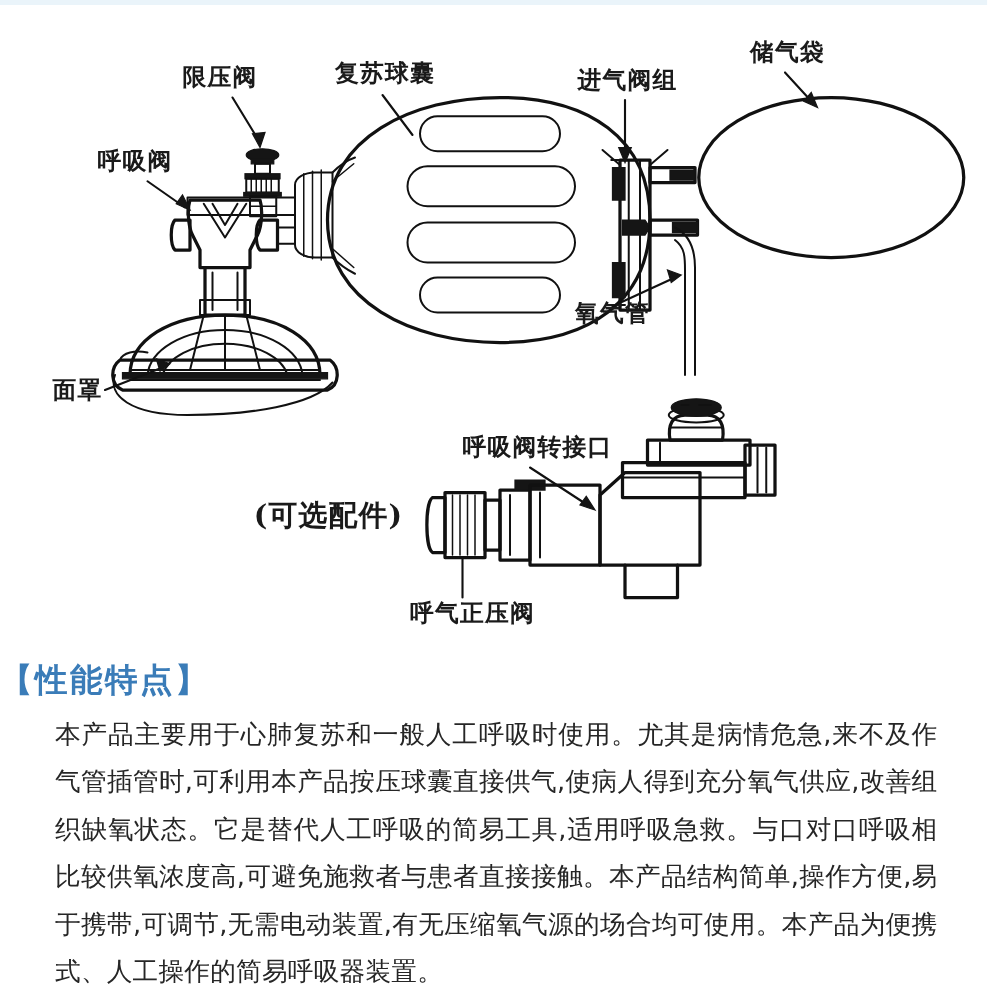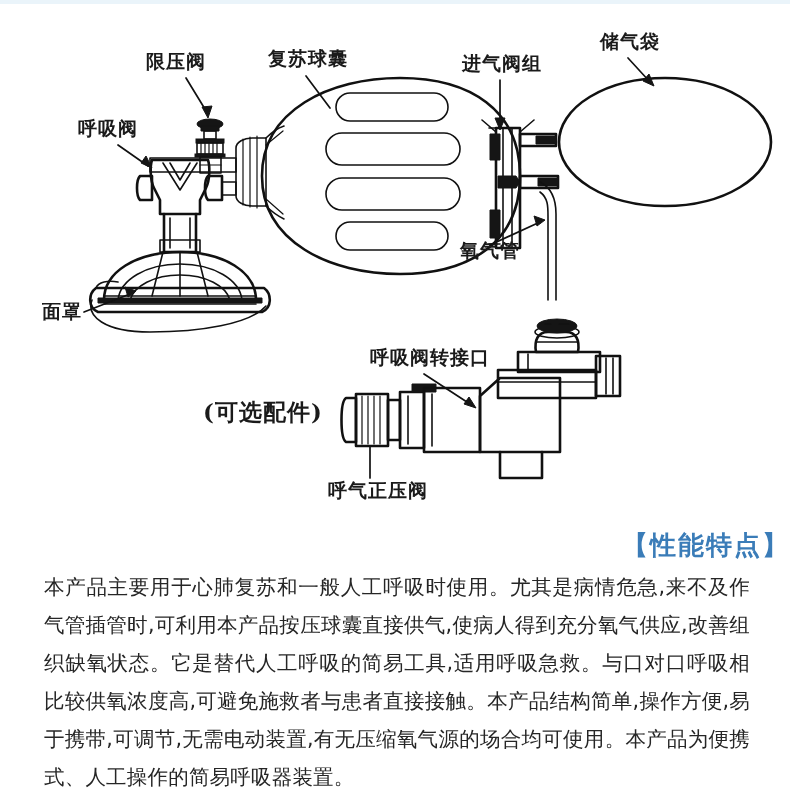--- a/index.html
+++ b/index.html
@@ -81,21 +81,21 @@
     fill: none;
     stroke: #111111;
     stroke-width: 1.7;
     stroke-linecap: round;
   }
   .section-title {
     position: absolute;
     left: 0;
     top: 528px;
     width: 790px;
-    text-align: right;
+    text-align: left;
     font-family: "DejaVu Sans", "Liberation Sans", sans-serif;
     font-size: 26px;
     font-weight: 700;
     color: #3a7cb8;
     letter-spacing: 2px;
     line-height: 34px;
   }
   .body-copy {
     position: absolute;
     left: 44px;

